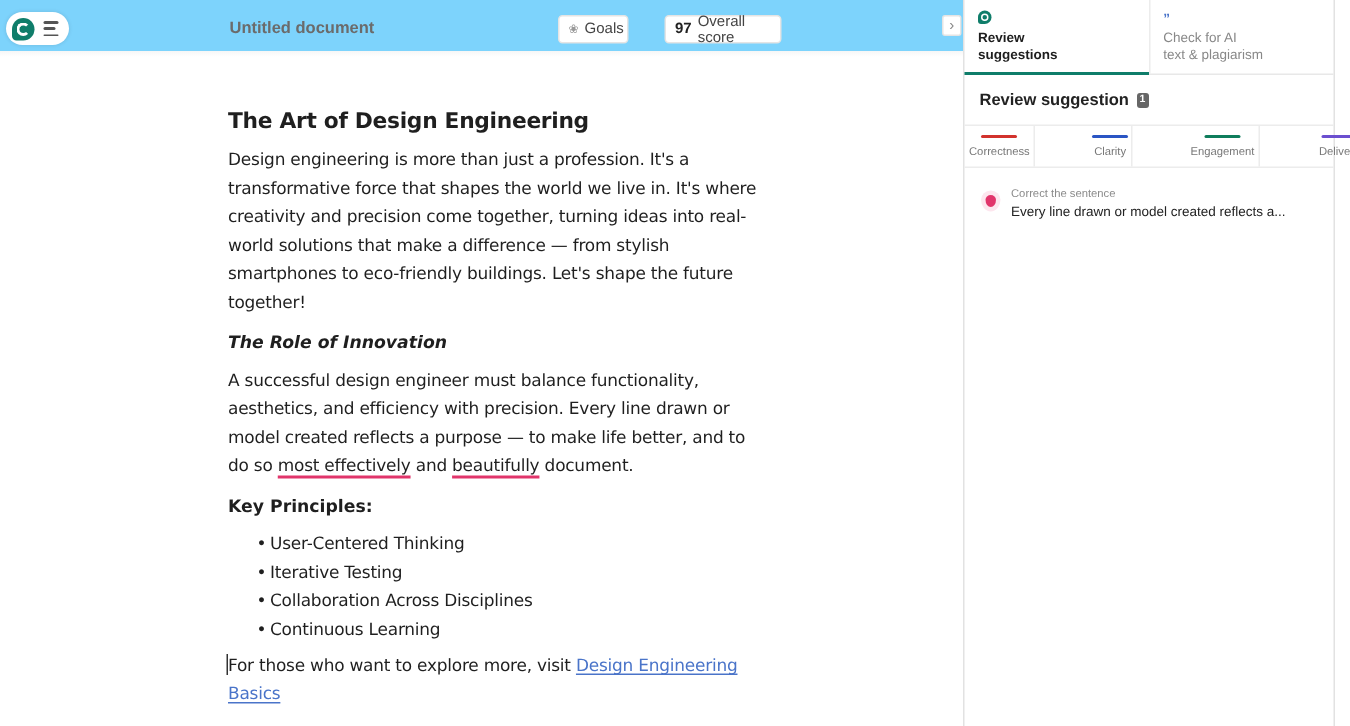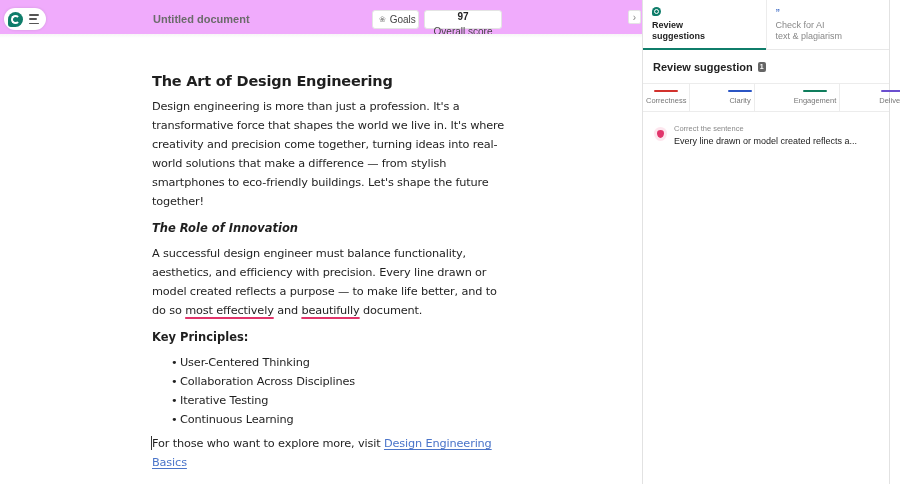--- a/index.html
+++ b/index.html
@@ -1,39 +1,39 @@
 <!DOCTYPE html>
 <html><head>
 <meta charset="utf-8">
 <style>
   * { box-sizing: border-box; margin: 0; padding: 0; }
   html, body { width: 900px; height: 484px; overflow: hidden; background: #ffffff; }
   body { font-family: "Liberation Sans", "DejaVu Sans", sans-serif; color: #1e1e1e; position: relative; }
 
   
-  .topbar { position: absolute; left: 0; top: 0; width: 642px; height: 38px; background: #f0abfc; }
+  .topbar { position: absolute; left: 0; top: 0; width: 642px; height: 38px; background: #7dd3fc; }
   .topbar-shadow { position: absolute; left: 0; top: 34px; width: 642px; height: 4px;
     background: linear-gradient(#f6f6f6, #ffffff); }
   .brand-pill { position: absolute; left: 4px; top: 8px; width: 42px; height: 22px; border-radius: 11px;
     background: #fff; box-shadow: 0 0 3px rgba(0,0,0,0.12); display: flex; align-items: center; padding-left: 4px; gap: 6px; }
   .g-logo { width: 15px; height: 15px; border-radius: 50% 50% 50% 3px; background: #15c39a; background: #0f7d6a;
     display: flex; align-items: center; justify-content: center; }
   .g-logo span { width: 9px; height: 9px; border: 2px solid #fff; border-radius: 50%; border-right-color: transparent; position: relative; }
   .menu-icon { width: 12px; height: 10px; display: flex; flex-direction: column; justify-content: space-between; }
   .menu-icon i { display: block; height: 1.5px; background: #555; border-radius: 1px; }
   .menu-icon i:nth-child(1) { width: 10px; }
   .menu-icon i:nth-child(2) { width: 8px; }
   .menu-icon i:nth-child(3) { width: 10px; }
 
   .doc-title { position: absolute; left: 153px; top: 13px; font-size: 11px; font-weight: bold; color: #6b6b6b; }
 
   .chip { position: absolute; top: 10px; height: 19px; border: 1px solid #e4e4e4; border-radius: 3px;
     background: #fff; font-size: 10px; color: #444; display: flex; align-items: center; padding: 0 6px; gap: 4px; }
   .chip-goals { left: 372px; width: 47px; }
-  .chip-score { left: 424px; width: 78px; flex-direction: column; }
+  .chip-score { left: 443px; width: 78px; }
   .chip-score b { color: #222; }
   .goals-icon { font-size: 8px; color: #999; }
 
   .collapse-btn { position: absolute; left: 628px; top: 10px; width: 13px; height: 14px; border: 1px solid #e4e4e4;
     border-radius: 2px; font-size: 10px; color: #888; display: flex; align-items: center; justify-content: center; background: #fff; }
 
   
   .doc { position: absolute; left: 152px; top: 70px; width: 360px; font-family: "DejaVu Sans", sans-serif; color: #1f1f1f; }
   .doc h1 { font-size: 14.5px; font-weight: bold; line-height: 22px; margin-bottom: 5px; letter-spacing: -0.2px; }
   .doc p { font-size: 11.3px; line-height: 19px; letter-spacing: -0.15px; }
@@ -111,22 +111,22 @@
 <div class="doc">
   <h1>The Art of Design Engineering</h1>
   <p>Design engineering is more than just a profession. It's a transformative force that shapes the world we live in. It's where creativity and precision come together, turning ideas into real-world solutions that make a difference — from stylish smartphones to eco-friendly buildings. Let's shape the future together!</p>
 
   <h2>The Role of Innovation</h2>
   <p><span>A successful design engineer must balance functionality, aesthetics, and efficiency with precision. Every line drawn or model created reflects a purpose — to make life better, and to do so </span><span class="flag">most effectively</span><span> and </span><span class="flag">beautifully</span><span> document.</span></p>
 
   <h3>Key Principles:</h3>
   <ul>
     <li>User-Centered Thinking</li>
+    <li>Iterative Testing</li>
     <li>Collaboration Across Disciplines</li>
-    <li>Iterative Testing</li>
     <li>Continuous Learning</li>
   </ul>
 
   <p class="final">
     <span class="caret"></span><span>For those who want to explore more, visit </span><a>Design Engineering Basics</a>
   </p>
 </div>
 
 <div class="panel">
   <div class="panel-tabs">

